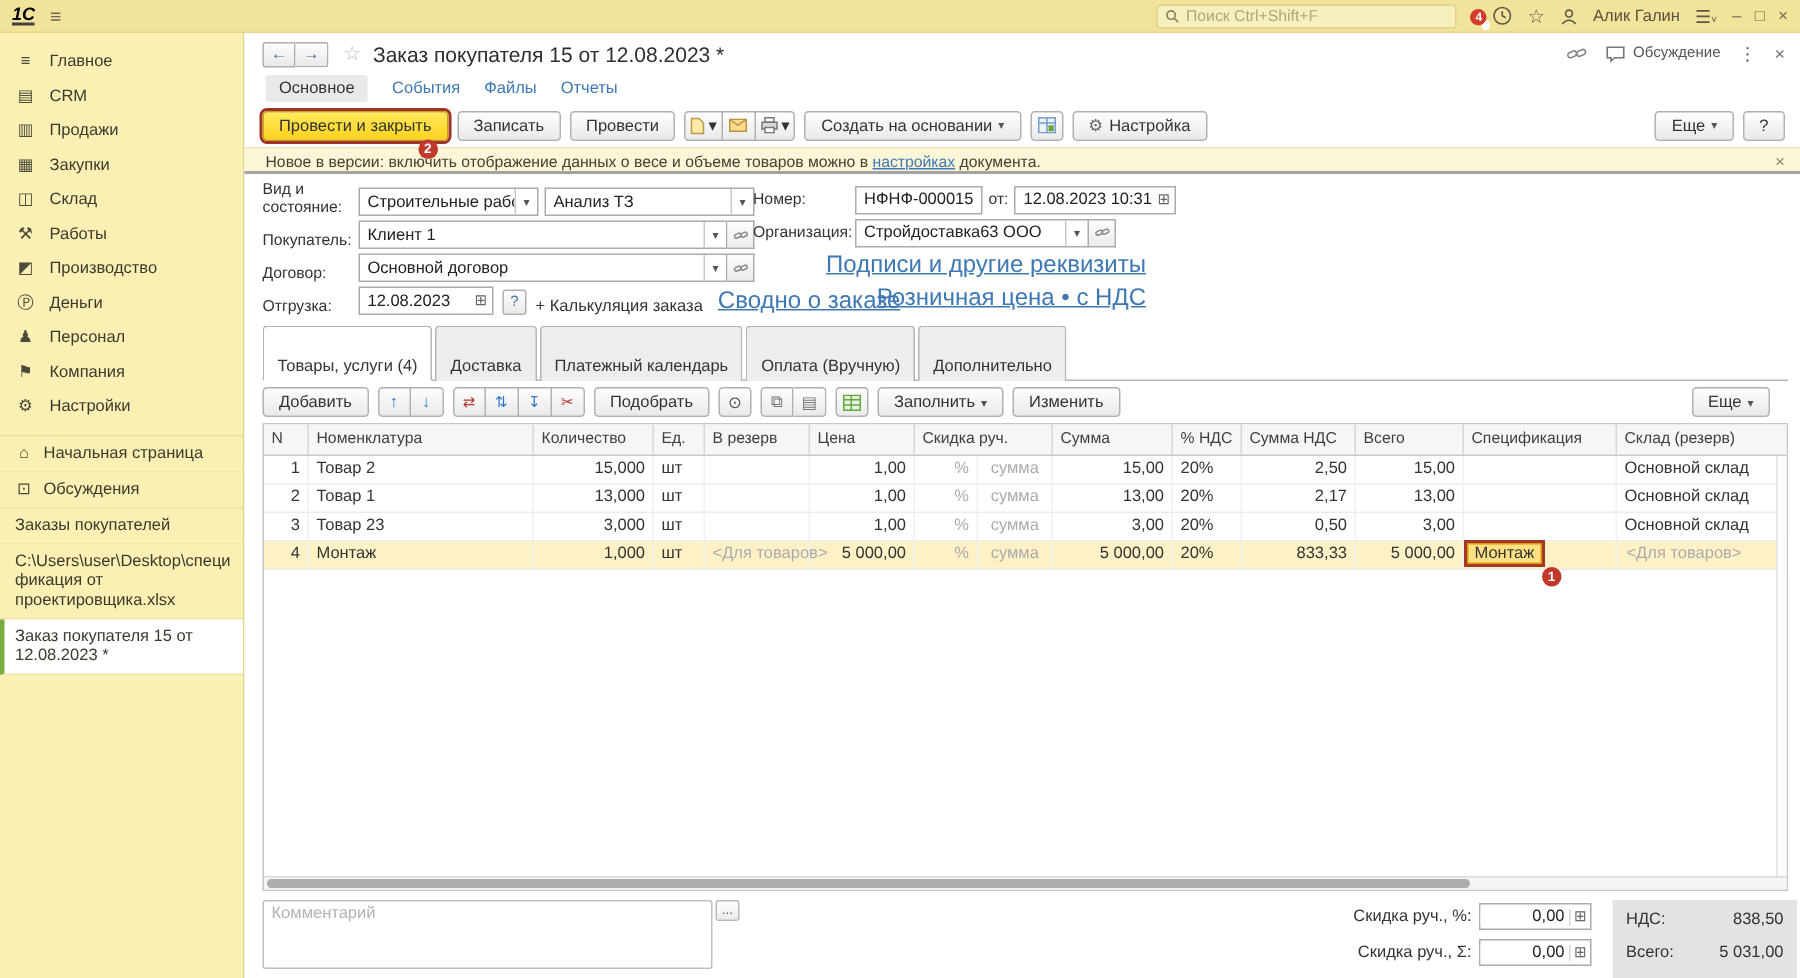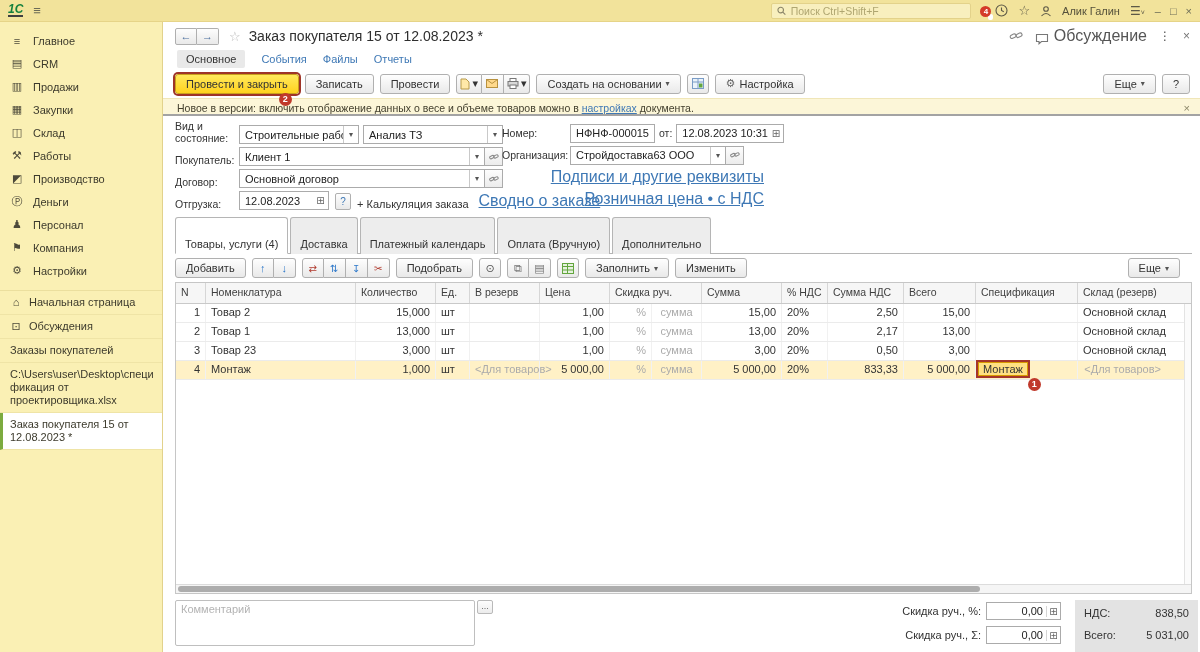--- a/index.html
+++ b/index.html
@@ -2,21 +2,21 @@
 <html><head>
 <meta charset="utf-8">
 <style>
   * { box-sizing: border-box; margin: 0; padding: 0; }
   html,body { width:1200px; height:652px; overflow:hidden; }
   body { font-family:"Liberation Sans","DejaVu Sans",sans-serif; font-size:11px; color:#333; background:#fff; }
   .app { width:1200px; height:652px; display:flex; flex-direction:column; }
 
   
   .topbar { height:22px; background:#F2E39B; display:flex; align-items:center; padding:0 8px; flex-shrink:0; border-bottom:1px solid #E6D488; }
-  .logo1c { color:#15803d; font-weight:bold; font-size:12px; font-style:italic; margin-right:10px; border-bottom:2px solid #404040; line-height:11px; }
+  .logo1c { color:#000000; font-weight:bold; font-size:12px; font-style:italic; margin-right:10px; border-bottom:2px solid #404040; line-height:11px; }
   .burger { color:#6b6b57; font-size:13px; margin-right:12px; }
   .apptitle { color:#55513b; font-size:11px; }
   .tb-search { margin-left:auto; display:flex; align-items:center; gap:4px; background:#F8EFBE; border:1px solid #E3D28A; border-radius:2px; height:16px; width:200px; padding:0 5px; margin-right:14px; }
   .tb-search input { border:none; background:transparent; outline:none; font-size:10.5px; color:#6d6850; width:100%; font-family:inherit; }
   .tb-search input::placeholder { color:#AFA671; }
   .tbicons { display:flex; align-items:center; gap:10px; }
   .tbico { color:#5d5947; font-size:12px; position:relative; line-height:1; }
   .ngreen { width:13px; height:13px; border-radius:50%; background:#3FA038; position:relative; }
   .ngreen .dot { position:absolute; left:3px; top:3px; width:5px; height:6px; background:#fff; border-radius:2px; }
   .nbadge { position:absolute; top:-5px; right:-6px; background:#D43B2A; color:#fff; font-size:8px; width:11px; height:11px; border-radius:50%; text-align:center; line-height:11px; font-weight:bold; }
@@ -38,21 +38,21 @@
 
   
   .main { flex:1; background:#fff; display:flex; flex-direction:column; min-width:0; position:relative; }
   .doc-header { display:flex; align-items:center; padding:5px 10px 2px 12px; height:27px; }
   .navbtn { width:22px; height:17px; border:1px solid #AFAFAF; background:linear-gradient(#FDFDFD,#E9E9E9); border-radius:2px; color:#4A6E9E; font-size:11px; text-align:center; line-height:15px; }
   .navbtn + .navbtn { border-left:none; border-radius:0 2px 2px 0; }
   .navbtn:first-child { border-radius:2px 0 0 2px; }
   .star { color:#B9B9B9; font-size:13px; margin:0 8px 0 10px; }
   .doctitle { font-size:14px; color:#2e2e2e; }
   .dh-right { margin-left:auto; display:flex; align-items:center; gap:12px; color:#777; }
-  .dh-right .disc { display:flex; align-items:flex-end; gap:5px; font-size:16px; color:#555; }
+  .dh-right .disc { display:flex; align-items:flex-start; gap:5px; font-size:10px; color:#555; }
   .dots { font-size:12px; color:#555; }
   .xclose { font-size:12px; color:#777; }
 
   .navtabs { display:flex; align-items:center; gap:16px; padding:3px 0 4px 14px; height:24px; }
   .navtab { color:#3E78B5; font-size:11px; }
   .navtab.active { color:#333; background:#E9E9E9; border-radius:2px; padding:3px 9px; }
 
   .toolbar { display:flex; align-items:center; gap:6px; padding:2px 10px 4px 12px; height:26px; }
   .btn { height:20px; border:1px solid #B0B0B0; background:linear-gradient(#FEFEFE,#E9E9E9); border-radius:3px; font-size:11px; color:#333; padding:0 10px; display:inline-flex; align-items:center; gap:4px; white-space:nowrap; }
   .btn .arr { font-size:8px; color:#555; }

